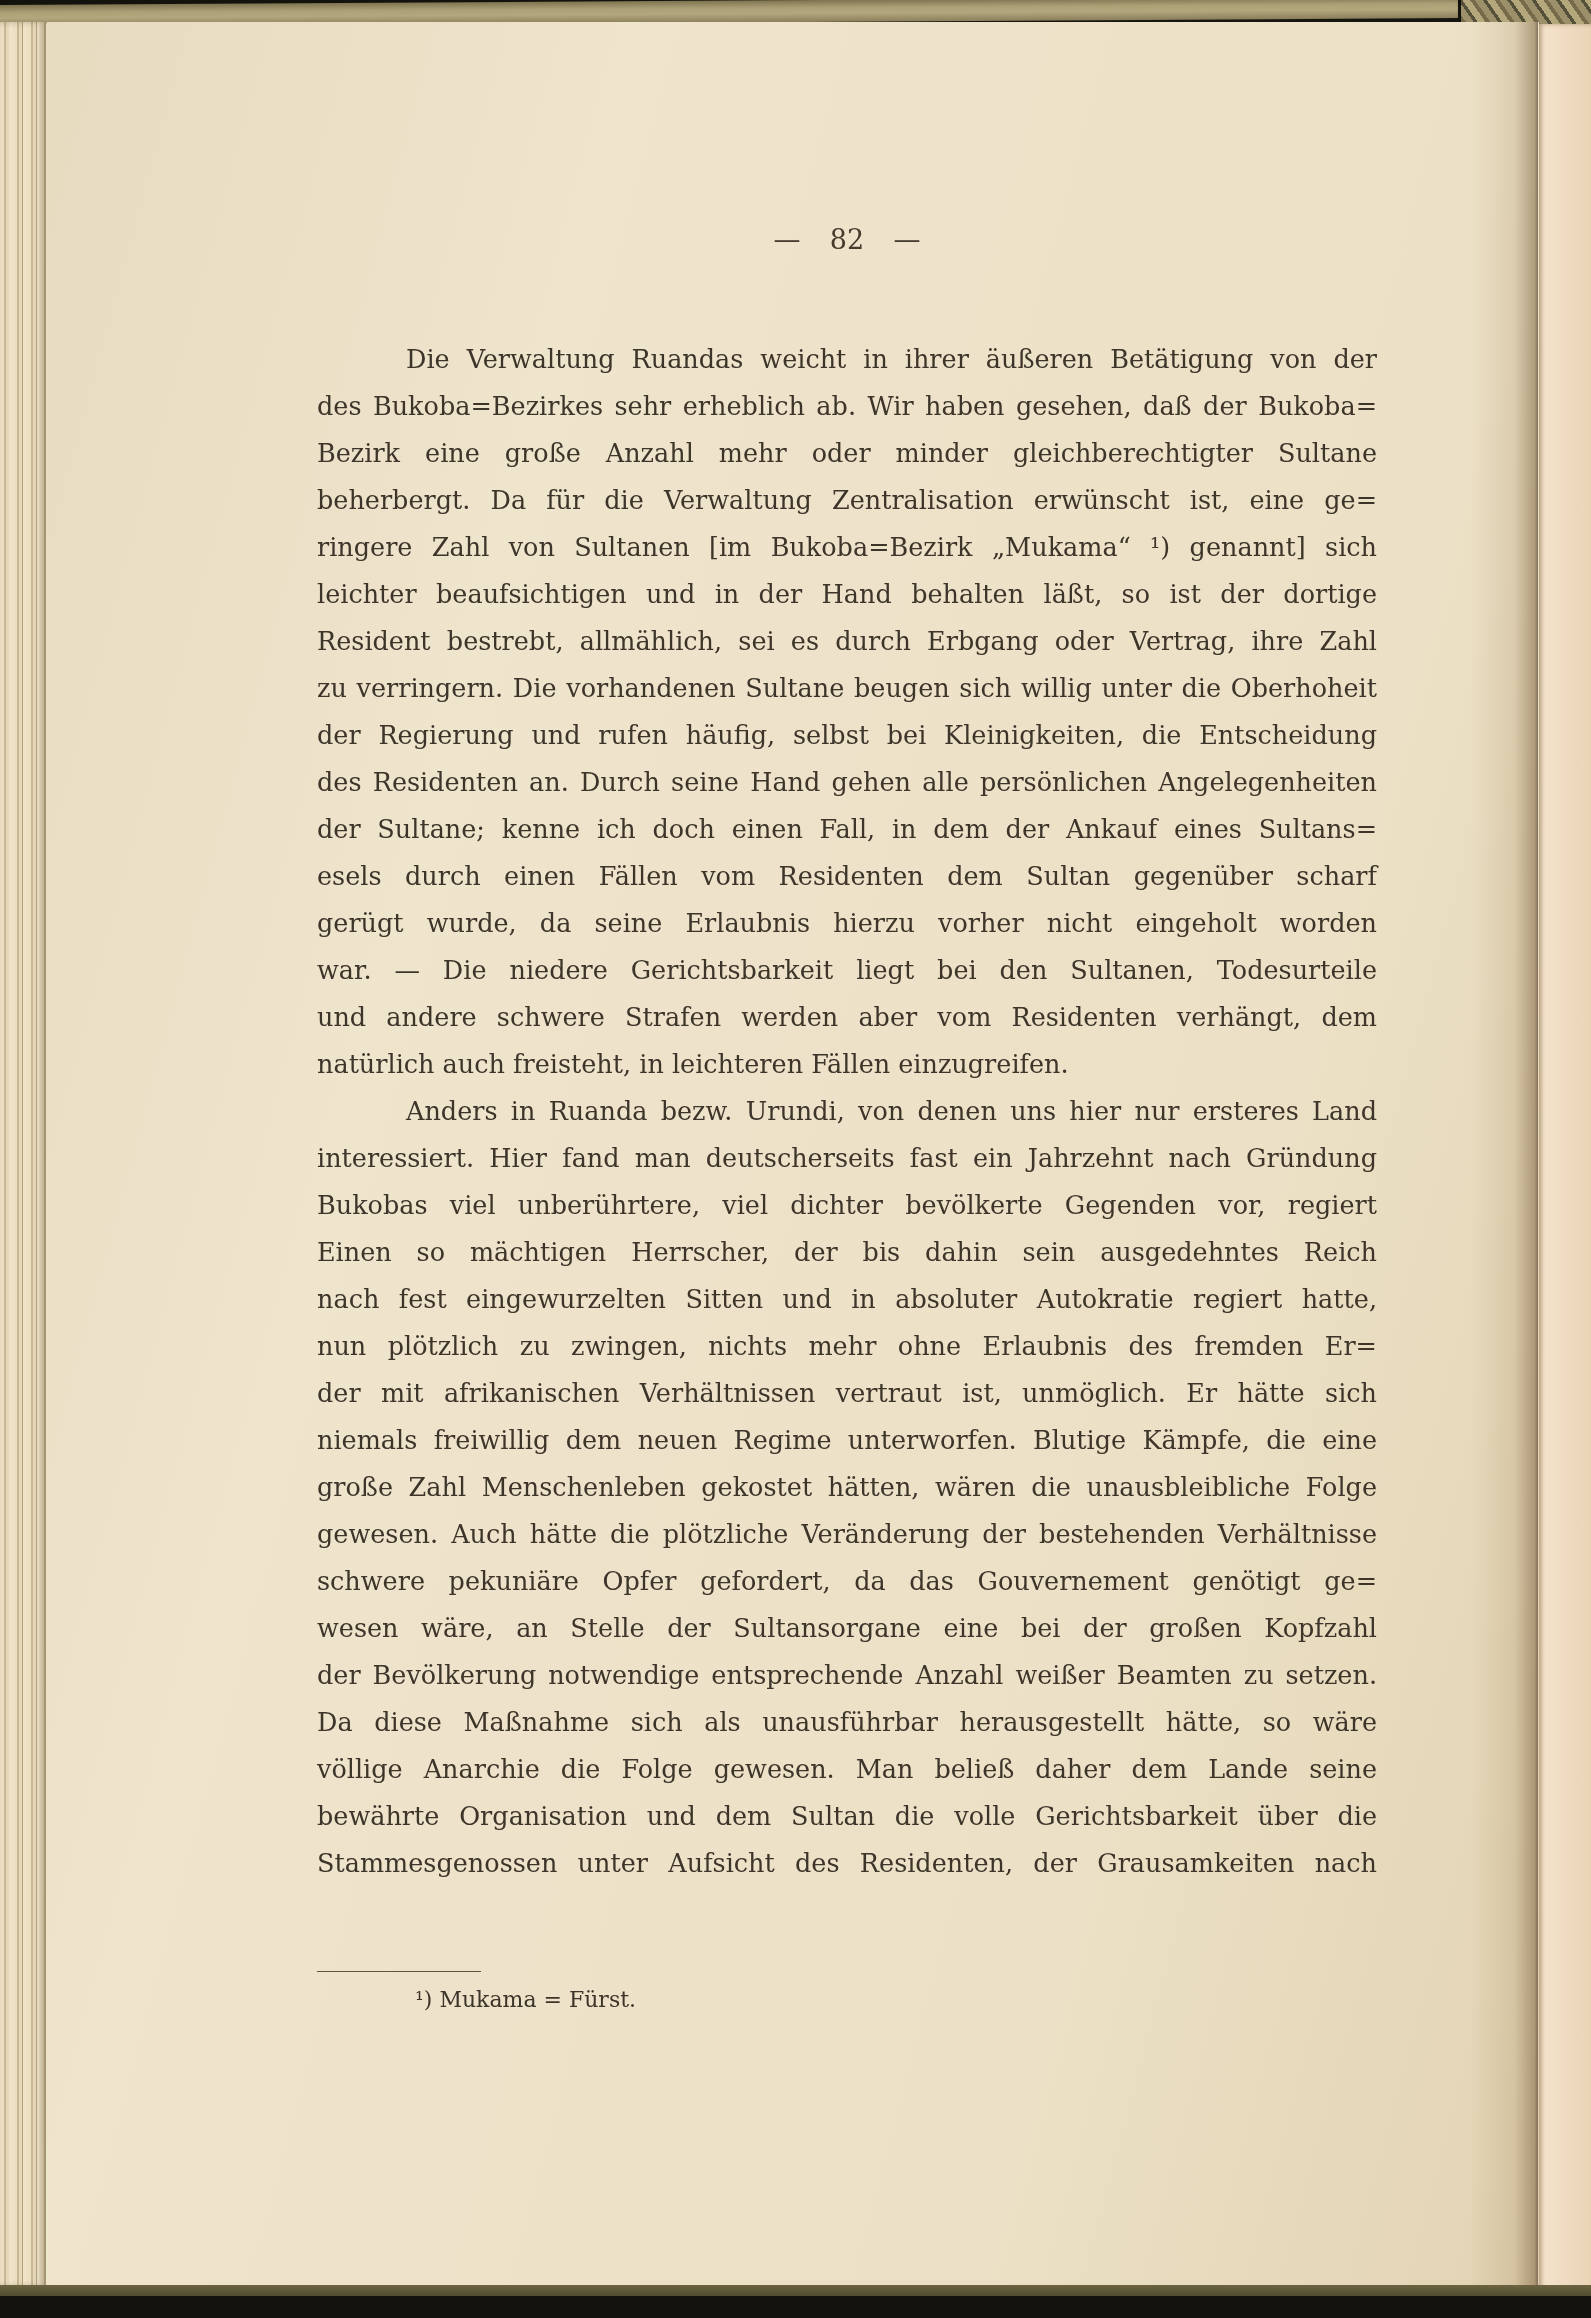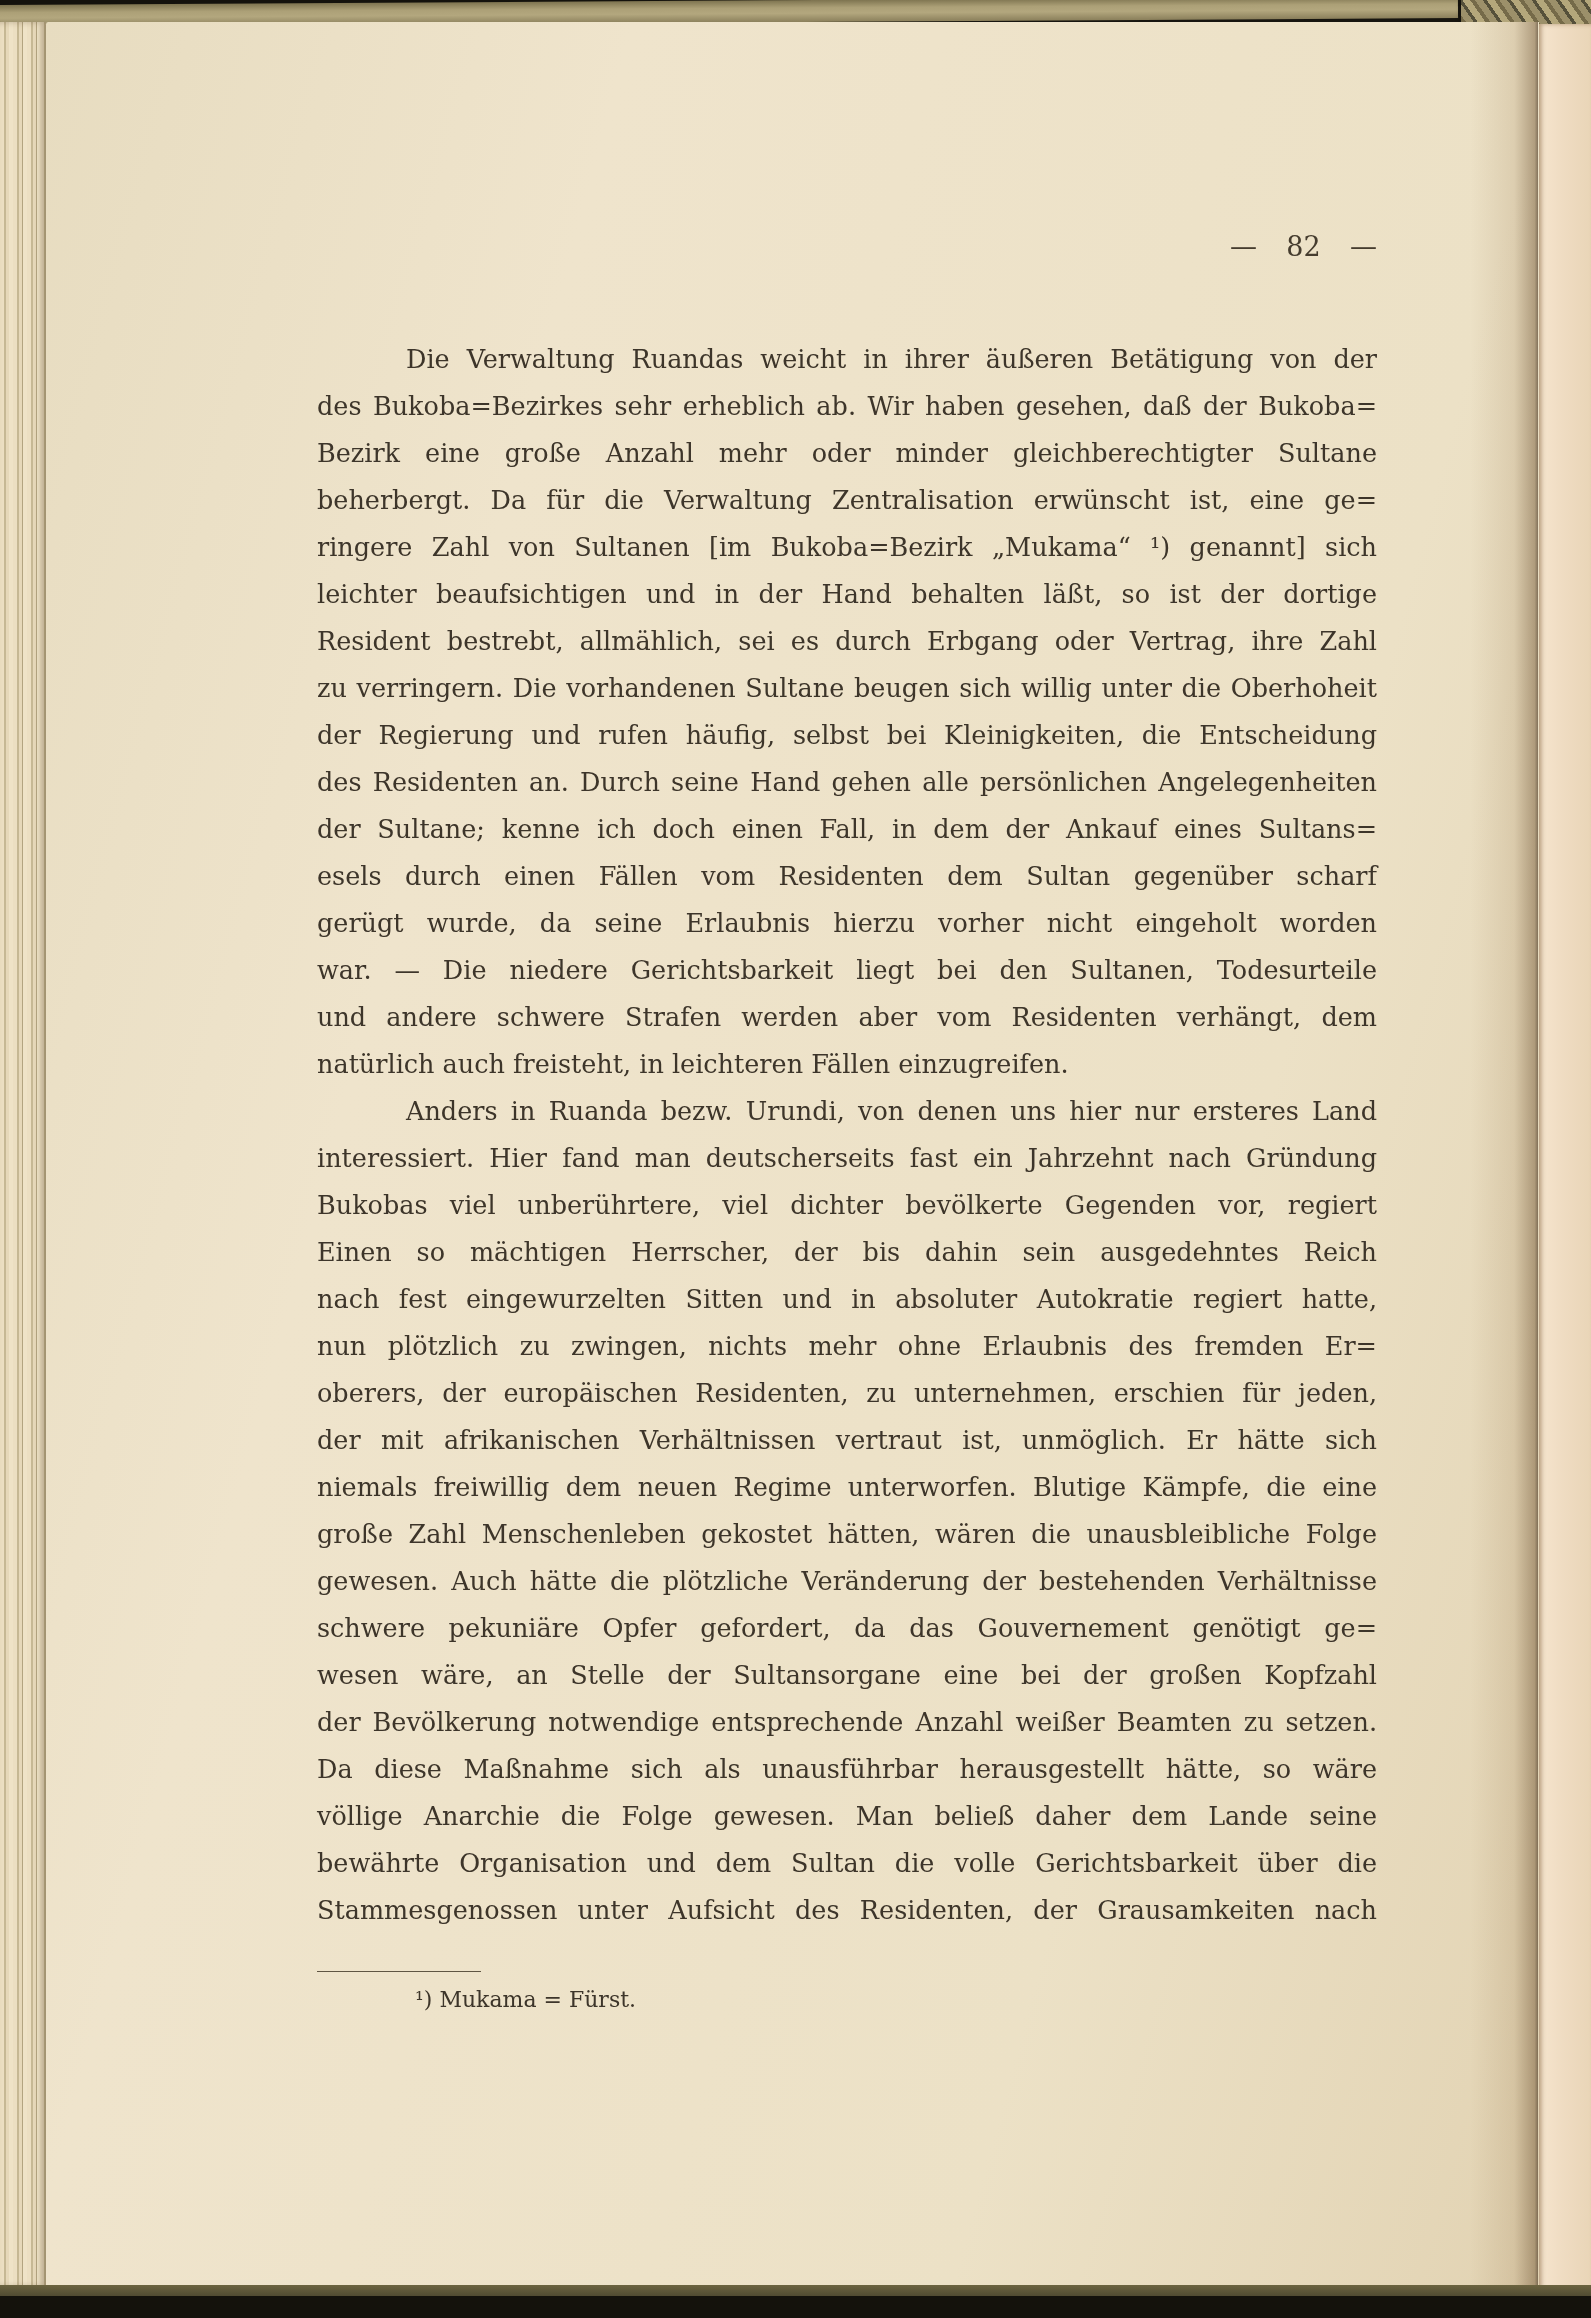--- a/index.html
+++ b/index.html
@@ -59,22 +59,22 @@
   .bottom-black {
     position: absolute; left: 0; top: 2296px; width: 1591px; height: 22px;
     background: #14120c;
   }
   .top-black {
     position: absolute; left: 0; top: 0; width: 1461px; height: 6.4px; background: #14120c;
   }
 
   
   .page-number {
-    position: absolute; left: 317px; top: 231px; width: 1060px;
-    text-align: right; font-size: 27px; line-height: 32px;
+    position: absolute; left: 317px; top: 224px; width: 1060px;
+    text-align: center; font-size: 27px; line-height: 32px;
     color: #453c2e; word-spacing: 20.7px;
   }
   .textblock {
     position: absolute; left: 317px; top: 336px; width: 1060px;
     color: #3d352a;
   }
   .ln {
     font-size: 25.5px; line-height: 47px; height: 47px;
     text-align: justify; text-align-last: justify;
     white-space: normal;
@@ -124,21 +124,20 @@
       <div class="ln">und andere schwere Strafen werden aber vom Residenten verhängt, dem</div>
       <div class="ln parend">natürlich auch freisteht, in leichteren Fällen einzugreifen.</div>
     </div>
     <div>
       <div class="ln indent">Anders in Ruanda bezw. Urundi, von denen uns hier nur ersteres Land</div>
       <div class="ln">interessiert. Hier fand man deutscherseits fast ein Jahrzehnt nach Gründung</div>
       <div class="ln">Bukobas viel unberührtere, viel dichter bevölkerte Gegenden vor, regiert</div>
       <div class="ln">Einen so mächtigen Herrscher, der bis dahin sein ausgedehntes Reich</div>
       <div class="ln">nach fest eingewurzelten Sitten und in absoluter Autokratie regiert hatte,</div>
       <div class="ln">nun plötzlich zu zwingen, nichts mehr ohne Erlaubnis des fremden Er=</div>
-      <div class="ln">oberers, der europäischen Residenten, zu unternehmen, erschien für jeden,</div>
       <div class="ln">der mit afrikanischen Verhältnissen vertraut ist, unmöglich. Er hätte sich</div>
       <div class="ln">niemals freiwillig dem neuen Regime unterworfen. Blutige Kämpfe, die eine</div>
       <div class="ln">große Zahl Menschenleben gekostet hätten, wären die unausbleibliche Folge</div>
       <div class="ln">gewesen. Auch hätte die plötzliche Veränderung der bestehenden Verhältnisse</div>
       <div class="ln">schwere pekuniäre Opfer gefordert, da das Gouvernement genötigt ge=</div>
       <div class="ln">wesen wäre, an Stelle der Sultansorgane eine bei der großen Kopfzahl</div>
       <div class="ln">der Bevölkerung notwendige entsprechende Anzahl weißer Beamten zu setzen.</div>
       <div class="ln">Da diese Maßnahme sich als unausführbar herausgestellt hätte, so wäre</div>
       <div class="ln">völlige Anarchie die Folge gewesen. Man beließ daher dem Lande seine</div>
       <div class="ln">bewährte Organisation und dem Sultan die volle Gerichtsbarkeit über die</div>

